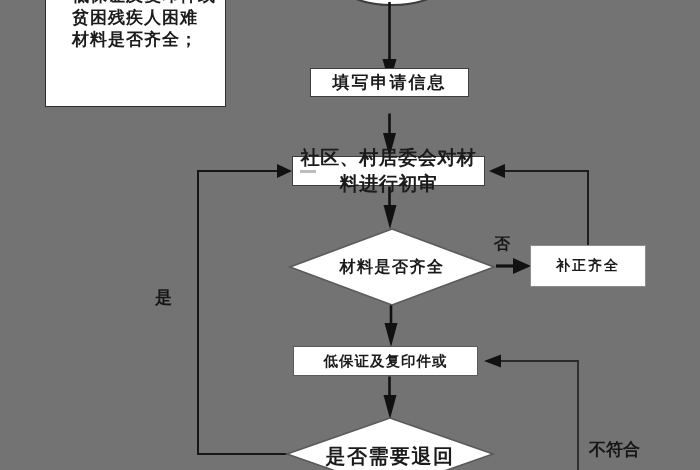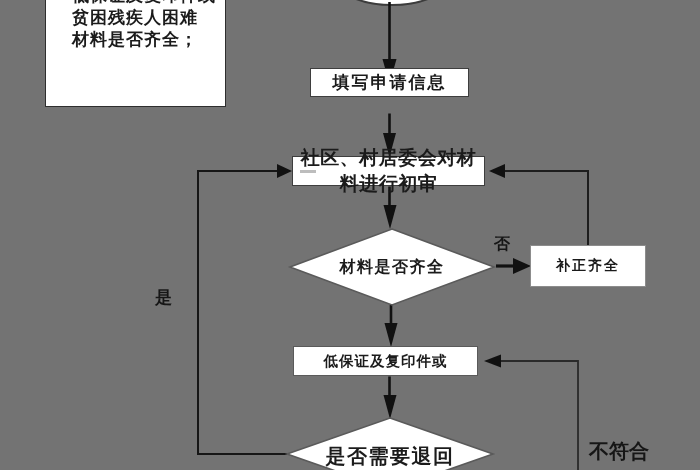--- a/index.html
+++ b/index.html
@@ -85,14 +85,14 @@
   <div class="node" style="left:530px;top:245px;width:116px;height:42px;border:1.3px solid #8c8c8c;font-size:14px;letter-spacing:2px;">补正齐全</div>
 
   <div class="node" style="left:293px;top:346px;width:185px;height:30px;border:1.3px solid #5a5a5a;font-size:14.5px;letter-spacing:1px;">低保证及复印件或</div>
 
   <div class="dtext" style="left:292px;top:253px;width:200px;height:28px;font-size:16px;letter-spacing:1.5px;">材料是否齐全</div>
 
   <div class="dtext" style="left:287px;top:443px;width:206px;height:26px;font-size:20px;letter-spacing:1.5px;">是否需要退回</div>
 
   <div class="edge-label" style="left:494px;top:234px;font-size:16px;">否</div>
   <div class="edge-label" style="left:155px;top:286px;font-size:17px;">是</div>
-  <div class="edge-label" style="left:589px;top:438px;font-size:20px;">不符合</div>
+  <div class="edge-label" style="left:589px;top:438px;font-size:17px;">不符合</div>
 </div>
 
 </body></html>

